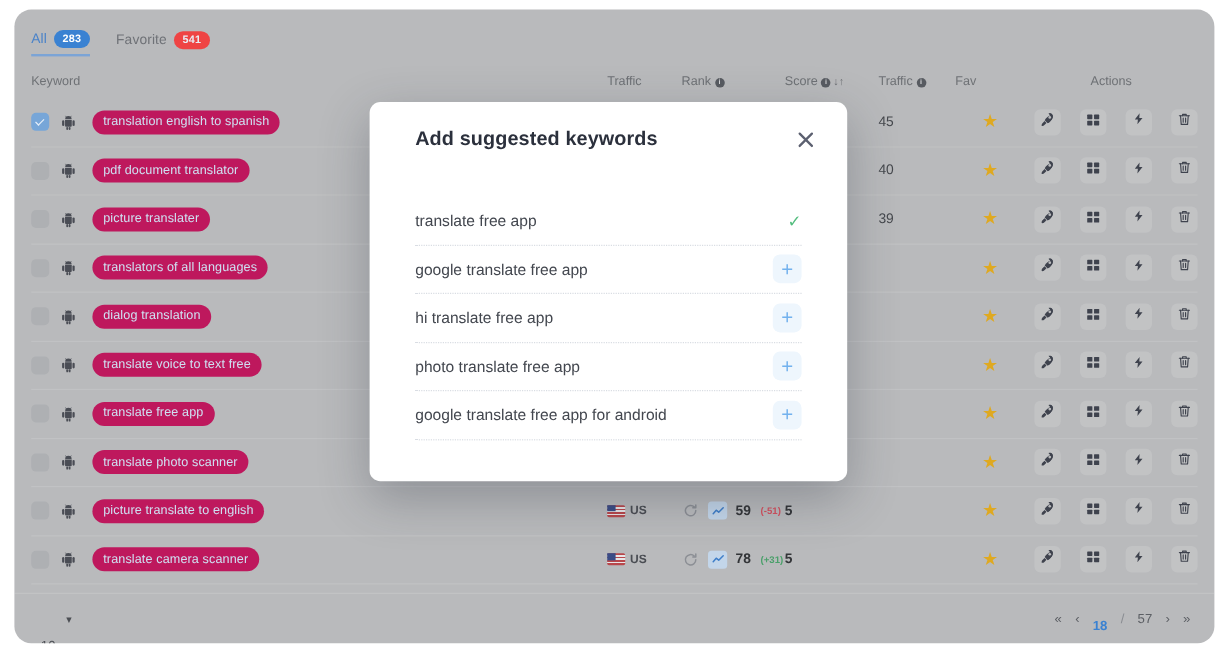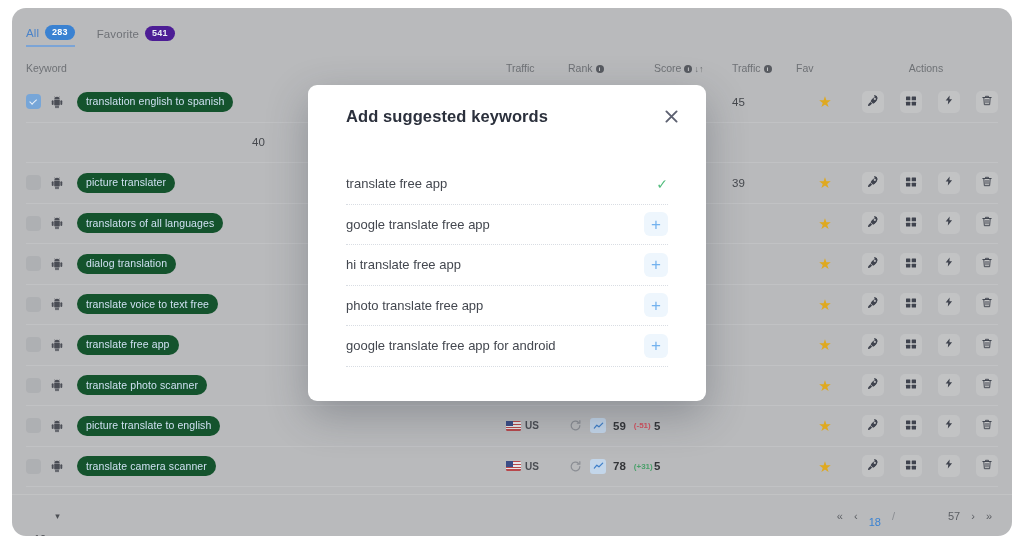--- a/index.html
+++ b/index.html
@@ -33,21 +33,21 @@
     padding: 16px 0 0 14px;
     height: 40px;
   }
   .tab { display: flex; align-items: center; gap: 6px; cursor: pointer; padding-bottom: 5px; }
   .tab-label { font-size: 11.5px; color: #6f7277; letter-spacing: .1px; }
   .tab.active .tab-label { color: #4a83c9; }
   .tab.active { border-bottom: 2px solid #7ba4d6; }
   .badge {
     font-size: 9px; color: #e9eef5; font-weight: 700;
     border-radius: 9px; padding: 2px 7px 2.5px 7px;
-    background: #4c1d95; letter-spacing: .2px;
+    background: #ef4444; letter-spacing: .2px;
   }
   .tab.active .badge { background: #3a82d2; color: #fff; }
 
   
   .thead {
     display: flex; align-items: center;
     height: 28px; padding: 0 14px;
     font-size: 10.5px; color: #6e7175;
     margin-top: 6px;
   }
@@ -88,21 +88,21 @@
     border-left: 1.6px solid #e8f0fa; border-bottom: 1.6px solid #e8f0fa;
     transform: rotate(-45deg) translate(0.5px,-1px);
   }
 
   
   .android { width: 14px; height: 14px; margin-left: 9px; flex: none; }
 
   .chip {
     margin-left: 13px;
     display: inline-block;
-    background: #14532d;
+    background: #be185d;
     color: #cfe0f2;
     font-size: 10.5px;
     padding: 3.5px 9px 4.5px 9px;
     border-radius: 11px;
     white-space: nowrap;
     letter-spacing: .1px;
   }
 
   .flagwrap { display: flex; align-items: center; gap: 4px; }
   .flag {
@@ -150,23 +150,23 @@
     width: 100%; height: 42px;
     display: flex; align-items: center; justify-content: space-between;
     padding: 0 20px 0 22px;
     border-top: 1px solid rgba(255,255,255,0.13);
   }
   .perpage { display: flex; align-items: center; gap: 9px; cursor: pointer; }
   .perpage-val { font-size: 11px; color: #4c4f54; margin-top: 47px; }
   .caret { font-size: 9px; color: #4c4f54; }
   .pager { display: flex; align-items: center; gap: 11px; font-size: 11px; color: #5c5f64; }
   .pager span { cursor: pointer; }
-  .pg-cur { color: #3a82d2; font-weight: 400; margin-top: 12px; }
+  .pg-cur { color: #3a82d2; font-weight: 700; margin-top: 12px; }
   .pg-sep { color: #8a8d92; }
-  .pg-tot { color: #5c5f64; margin-left: 42px; }
+  .pg-tot { color: #5c5f64; }
 
   
   .modal {
     position: absolute;
     left: 308px; top: 85px;
     width: 398px;
     background: #ffffff;
     border-radius: 9px;
     box-shadow: 0 14px 42px rgba(40,45,60,0.30);
     overflow: hidden;
@@ -288,20 +288,35 @@
                       <path d="M9 6V3.6h6V6"></path>
                       <path d="M5.6 6l1.1 14.4h10.6L18.4 6"></path>
                       <path d="M10 9.8v7M14 9.8v7"></path>
                     </g>
                   </svg></span>
               </div>
             </div>
           </div>
         </div>
         <div class="row">
+          <div class="cell col-kw">
+            <div class="cb"></div>
+            <svg class="android" viewBox="0 0 24 24">
+              <g fill="#4a4d55">
+                <rect x="3" y="9" width="3.2" height="8.2" rx="1.6"></rect>
+                <rect x="17.8" y="9" width="3.2" height="8.2" rx="1.6"></rect>
+                <path d="M7.2 8.4h9.6v8.4a1.4 1.4 0 0 1-1.4 1.4H8.6a1.4 1.4 0 0 1-1.4-1.4z"></path>
+                <rect x="9" y="18.4" width="2.6" height="4.4" rx="1.3"></rect>
+                <rect x="12.4" y="18.4" width="2.6" height="4.4" rx="1.3"></rect>
+                <path d="M7.4 7.6a4.6 4.6 0 0 1 9.2 0z"></path>
+                <path d="M8.1 3.1 L9.3 5.1 M15.9 3.1 L14.7 5.1" stroke="#4a4d55" stroke-width="0.9" stroke-linecap="round"></path>
+              </g>
+            </svg>
+            <span class="chip">pdf document translator</span>
+          </div>
           <div class="cell col-country"></div>
           <div class="cell col-rank"></div>
           <div class="cell col-score"></div>
           <div class="cell col-traffic">
             <span class="traffic-num">40</span>
           </div>
           <div class="cell col-fav" style="justify-content: center;">
             <span class="star">★</span>
           </div>
           <div class="cell col-actions">

